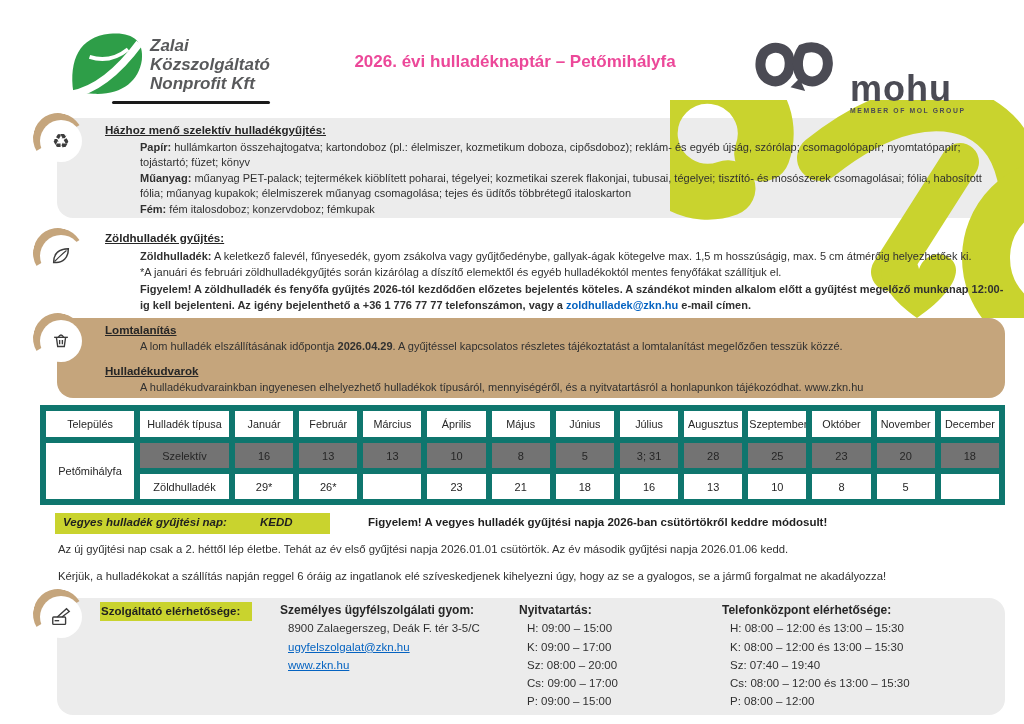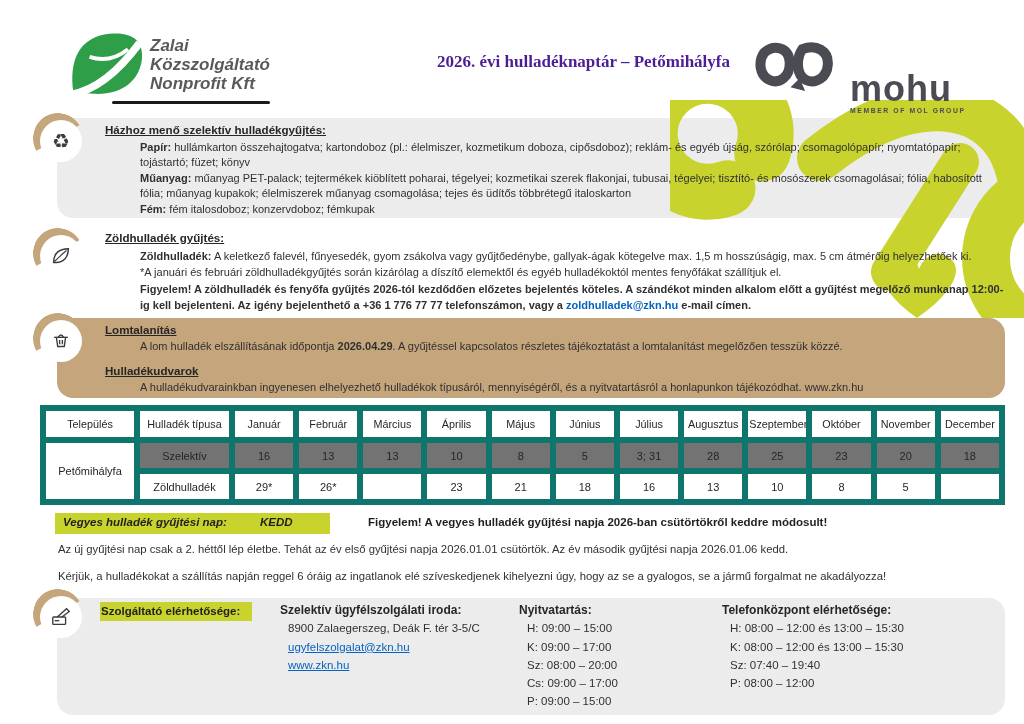--- a/index.html
+++ b/index.html
@@ -9,22 +9,22 @@
     overflow:hidden; font-family:"Liberation Sans", sans-serif; color:#262626;
   }
 
   
   .zkn-logo { position:absolute; left:68px; top:26px; display:flex; align-items:flex-start; z-index:2; }
   .zkn-logo svg { display:block; }
   .zkn-logo-text { margin-left:2px; margin-top:10px; font-size:17px; font-weight:bold; font-style:italic;
                    color:#58595b; line-height:19px; letter-spacing:0; }
   .zkn-underline { position:absolute; left:112px; top:101px; width:158px; height:3px; background:#1a1a1a;
                    border-radius:2px; z-index:2; }
-  .page-title { position:absolute; left:300px; top:52px; width:430px; text-align:right;
-                font-size:17px; font-weight:bold; color:#4c1d95; z-index:2;font-family:Liberation Serif, serif; }
+  .page-title { position:absolute; left:300px; top:52px; width:430px; text-align:center;
+                font-size:17px; font-weight:bold; color:#ec4899; z-index:2; }
   .mohu { position:absolute; left:752px; top:30px; display:flex; align-items:center; z-index:2; }
   .mohu-text { margin-left:10px; color:#4b4b54; }
   .mohu-word { font-size:36px; font-weight:bold; line-height:32px; letter-spacing:1px;margin-top:43px; }
   .mohu-sub  { font-size:6.8px; font-weight:bold; letter-spacing:1.6px; margin-top:2px; }
 
   
   .panel { position:absolute; border-radius:16px; z-index:0; }
   #panel-selective { left:57px; top:118px; width:948px; height:100px; background:#ececec; }
   #panel-bulky     { left:57px; top:318px; width:948px; height:80px;  background:#c5a57c; }
   #panel-footer    { left:57px; top:598px; width:948px; height:117px; background:#ececec; }
@@ -278,36 +278,37 @@
     <span class="lbl">Vegyes hulladék gyűjtési nap:</span>
     <span class="day">KEDD</span>
   </div>
   <div class="mixed-warning">Figyelem! A vegyes hulladék gyűjtési napja 2026-ban csütörtökről keddre módosult!</div>
   <div class="mixed-p1">Az új gyűjtési nap csak a 2. héttől lép életbe. Tehát az év első gyűjtési napja 2026.01.01 csütörtök. Az év második gyűjtési napja 2026.01.06 kedd.</div>
   <div class="mixed-p2">Kérjük, a hulladékokat a szállítás napján reggel 6 óráig az ingatlanok elé szíveskedjenek kihelyezni úgy, hogy az se a gyalogos, se a jármű forgalmat ne akadályozza!</div>
 
   <div class="footer-label">Szolgáltató elérhetősége:</div>
 
   <div class="fcol" id="fcol-office">
-    <div class="ftitle">Szelektív ügyfélszolgálati iroda:</div>
+    <div class="ftitle">Személyes ügyfélszolgálati gyom:</div>
     <div class="indent">8900 Zalaegerszeg, Deák F. tér 3-5/C</div>
     <div class="indent"><a class="plainlink">ugyfelszolgalat@zkn.hu</a></div>
     <div class="indent"><a class="plainlink">www.zkn.hu</a></div>
   </div>
 
   <div class="fcol" id="fcol-hours">
     <div class="ftitle">Nyitvatartás:</div>
     <div class="indent">H: 09:00 – 15:00</div>
     <div class="indent">K: 09:00 – 17:00</div>
     <div class="indent">Sz: 08:00 – 20:00</div>
     <div class="indent">Cs: 09:00 – 17:00</div>
     <div class="indent">P: 09:00 – 15:00</div>
   </div>
 
   <div class="fcol" id="fcol-call">
     <div class="ftitle">Telefonközpont elérhetősége:</div>
     <div class="indent">H: 08:00 – 12:00 és 13:00 – 15:30</div>
     <div class="indent">K: 08:00 – 12:00 és 13:00 – 15:30</div>
     <div class="indent">Sz: 07:40 – 19:40</div>
+    <div class="indent">Cs: 08:00 – 12:00 és 13:00 – 15:30</div>
     <div class="indent">P: 08:00 – 12:00</div>
   </div>
 
 </div>
 
 </body></html>

